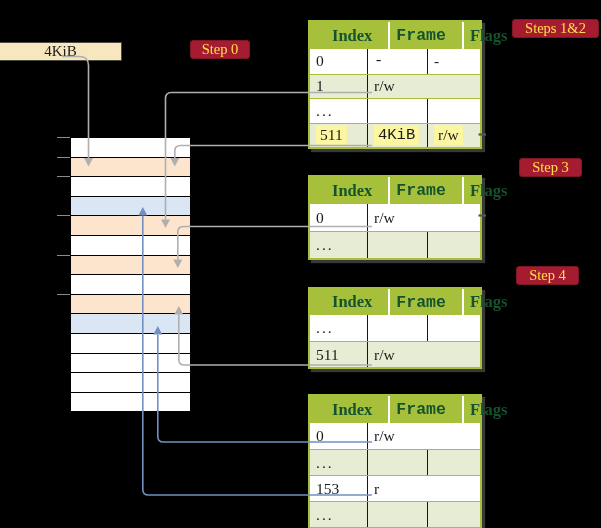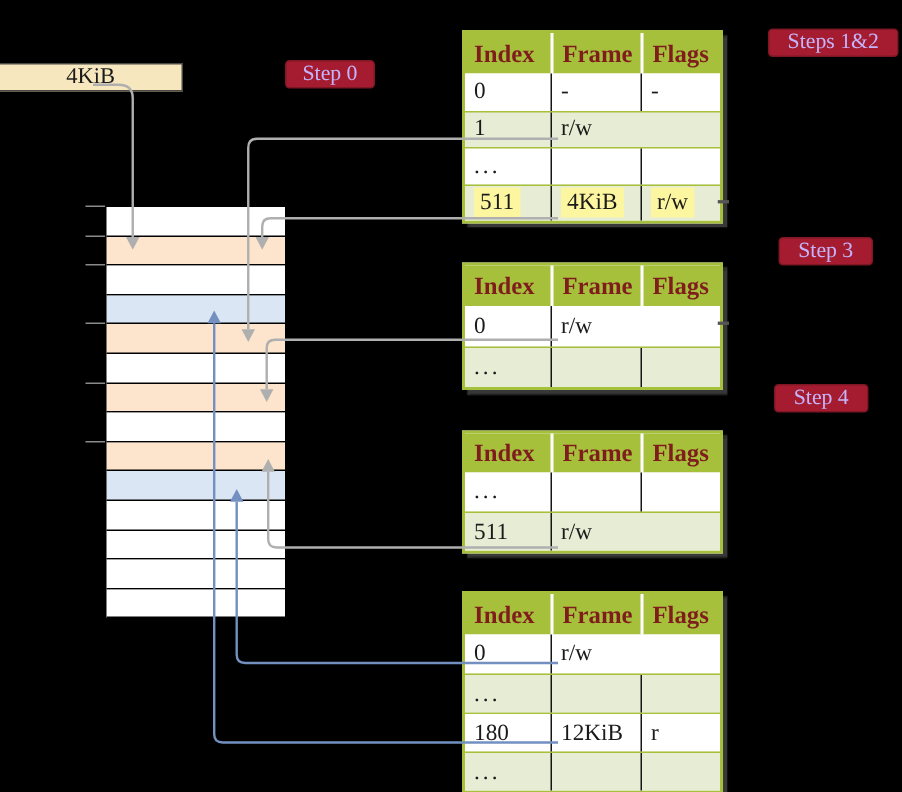--- a/index.html
+++ b/index.html
@@ -15,42 +15,42 @@
   .mrow.blue{background:var(--blue_row);}
   .tick{position:absolute;left:57px;width:13px;height:0;border-top:1.6px solid #8a8a8a;z-index:1;}
 
   
   #framebox{position:absolute;left:0;top:42px;width:121px;height:17px;background:var(--cream_box);
             border:1px solid #4a4a42;border-left:none;z-index:2;
             text-align:center;line-height:17px;font-size:15px;color:#1a1a1a;}
 
   
   .badge{position:absolute;z-index:3;background:var(--badge_red);border:1px solid var(--badge_border);
-         border-radius:3px;color:#c4b5fd;text-align:center;font-size:14.5px;line-height:17px;height:17px;}
+         border-radius:3px;color:#fde047;text-align:center;font-size:14.5px;line-height:17px;height:17px;}
   #badge-step0{left:190px;top:40px;width:58px;}
   #badge-steps12{left:512px;top:19px;width:85px;}
   #badge-step3{left:519px;top:158px;width:61px;}
-  #badge-step4{left:516px;top:256px;width:61px;}
+  #badge-step4{left:516px;top:266px;width:61px;}
 
   
   .ptable{position:absolute;left:308px;width:174px;box-sizing:border-box;z-index:2;
           border:2px solid var(--header_green);background:#fff;
           box-shadow:3px 3px 1px rgba(125,125,125,0.45);}
   #table1{top:20px;}  #table2{top:175px;}  #table3{top:287px;}  #table4{top:394px;}
   .trow{display:flex;box-sizing:border-box;background:var(--row_white);}
   .trow.alt{background:var(--row_green);}
   .trow + .trow{border-top:1.5px solid var(--header_green);}
   .hrow{background:var(--header_green);display:flex;}
-  .hcell{box-sizing:border-box;color:#7f1d1d;font-weight:bold;font-size:16.5px;
-         display:flex;align-items:center;padding-left:6px;}
+  .hcell{box-sizing:border-box;color:#14532d;font-weight:bold;font-size:16.5px;
+         display:flex;align-items:center;padding-left:6px;margin-left:16px;}
   .hcell + .hcell{border-left:2px solid #fff;}
   .cell{box-sizing:border-box;color:#1a1a1a;font-size:15.5px;display:flex;align-items:center;
         padding-left:6px;white-space:nowrap;}
   .cell + .cell{border-left:1.2px solid #161616;}
-  .c1{width:57px;} .c2{width:60px;} .c3{width:53px;}
+  .c1{width:57px;} .c2{width:60px;font-family:Liberation Mono, monospace;} .c3{width:53px;}
   .h27 .hcell{height:27px;} .h26 .hcell{height:26px;}
   .r245{height:24.5px;} .r27{height:27px;} .r26h{height:26px;} .r26{height:26px;}
   .dots{letter-spacing:2px;}
   .hl{background:var(--highlight_yellow);padding:0 4px;line-height:20px;}
 
   
   #overlay{position:absolute;left:0;top:0;z-index:5;pointer-events:none;}
   .gstroke{stroke:var(--connector_gray);stroke-width:1.6;fill:none;}
   .bstroke{stroke:var(--connector_blue);stroke-width:1.6;fill:none;}
   .gfill{fill:var(--connector_gray);}
@@ -169,22 +169,21 @@
     <div class="trow r26">
       <div class="cell c1">0</div>
       <div class="cell c3">r/w</div>
     </div>
     <div class="trow alt r26">
       <div class="cell c1 dots">...</div>
       <div class="cell c2"></div>
       <div class="cell c3"></div>
     </div>
     <div class="trow r26">
-      <div class="cell c1">180</div>
-      <div class="cell c2">12KiB</div>
+      <div class="cell c1">153</div>
       <div class="cell c3">r</div>
     </div>
     <div class="trow alt r26">
       <div class="cell c1 dots">...</div>
       <div class="cell c2"></div>
       <div class="cell c3"></div>
     </div>
   </div>
 
   <svg id="overlay" width="601" height="528" viewBox="0 0 601 528">

